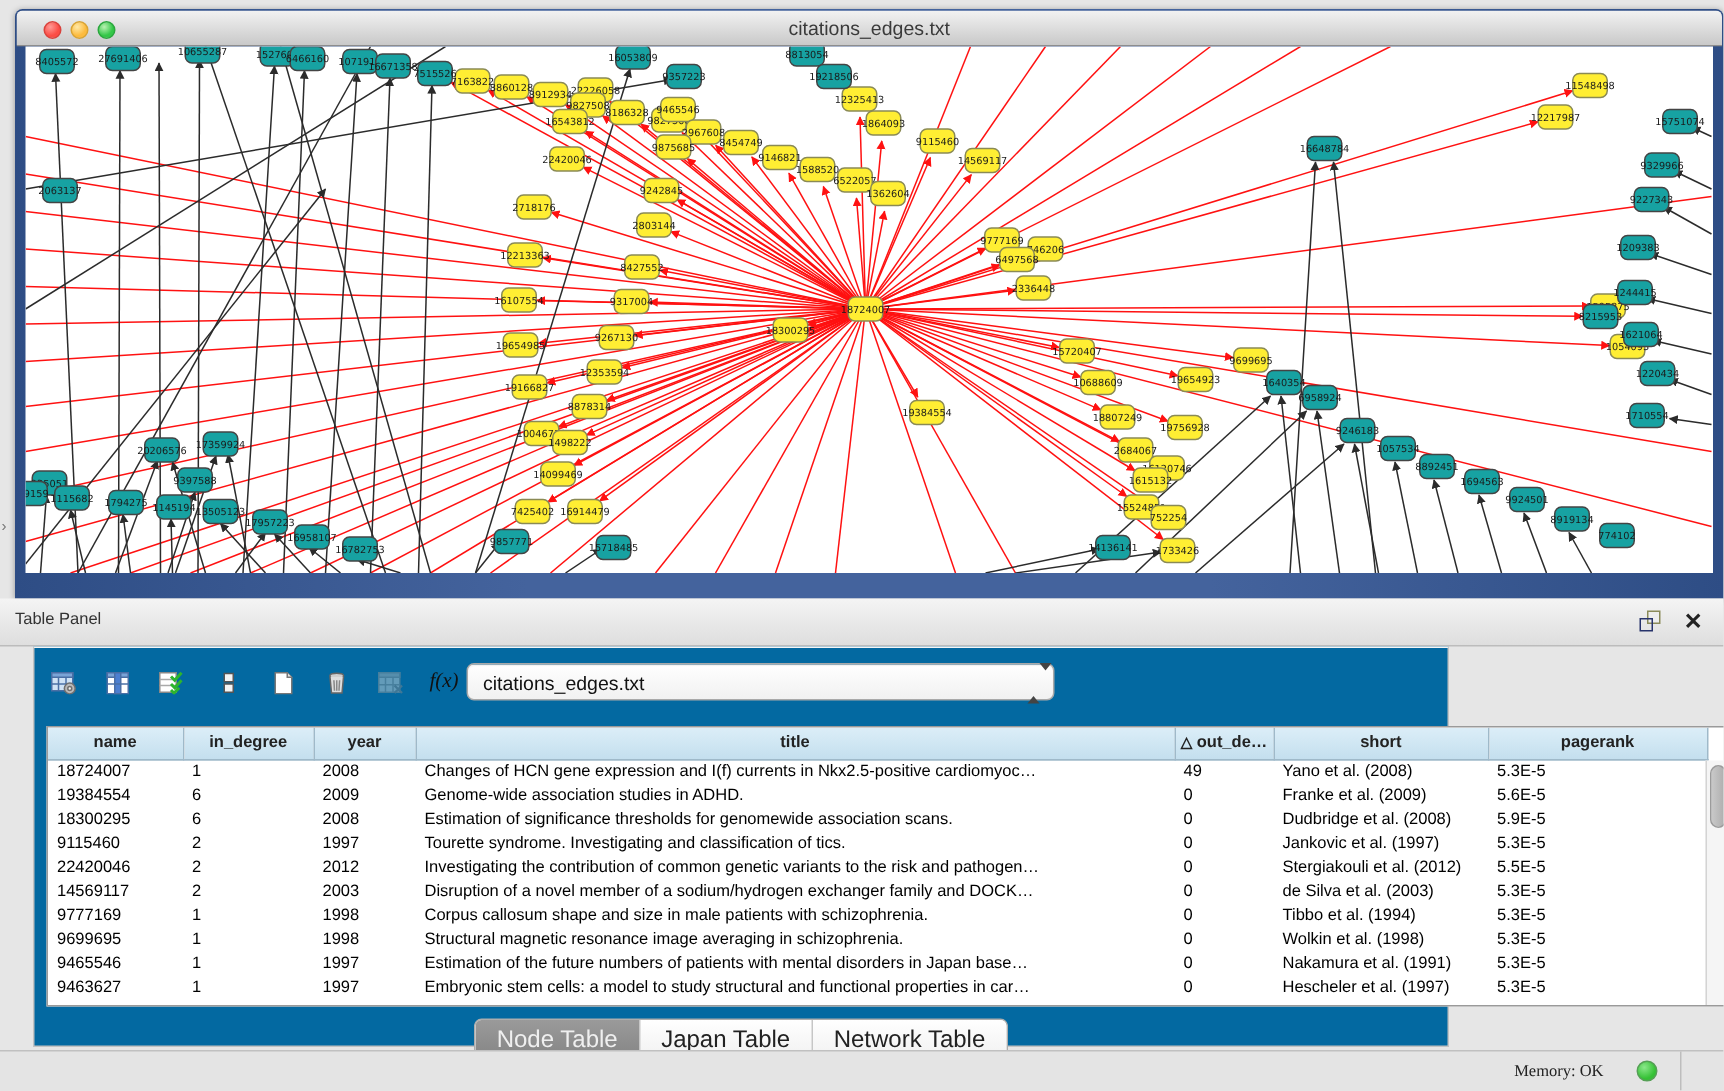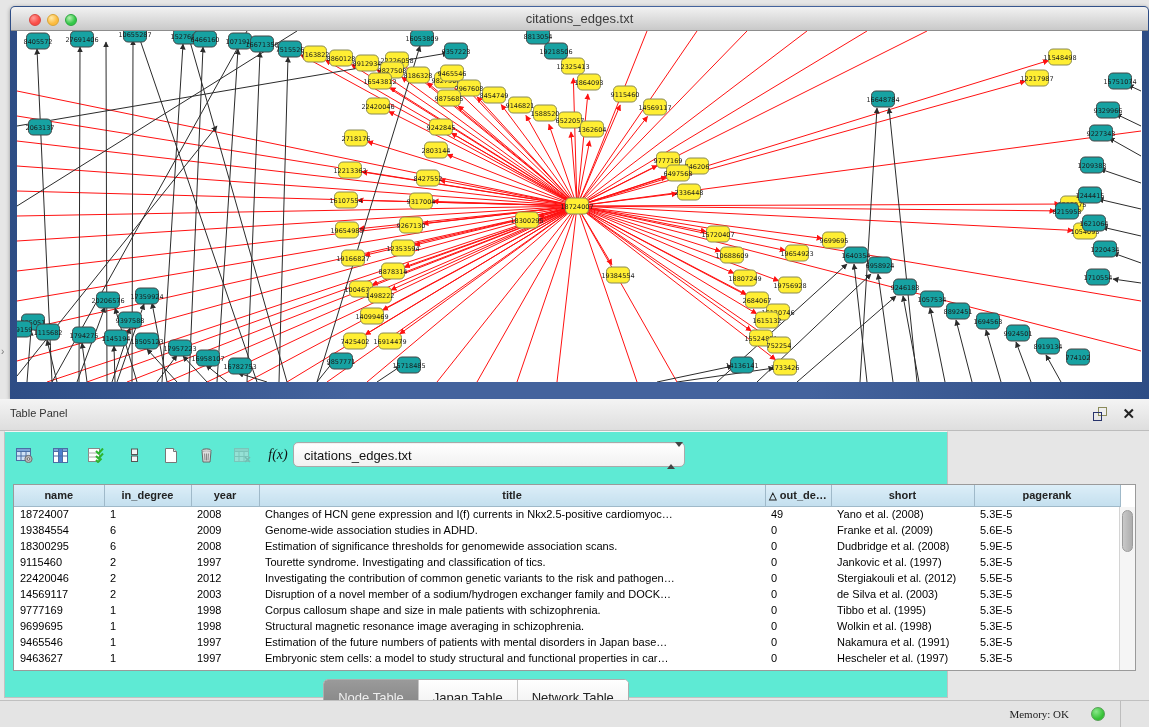--- a/index.html
+++ b/index.html
@@ -27,22 +27,22 @@
 
   
   .tp-header { position:absolute; left:0; top:399px; width:1149px; height:32px;
     background:linear-gradient(#f4f4f4,#dedede); border-bottom:1px solid #bcbcbc; }
   .tp-title { position:absolute; left:10px; top:8px; font-size:11px; color:#333; }
   .tp-float { position:absolute; right:40px; top:8px; width:16px; height:14px; }
   .tp-float .sq1 { position:absolute; left:5px; top:0; width:9px; height:9px; border:1.5px solid #8b8b5a; background:#eee;}
   .tp-float .sq2 { position:absolute; left:0; bottom:0; width:9px; height:9px; border:1.5px solid #27336b; }
   .tp-close { position:absolute; right:14px; top:6px; font-size:15px; font-weight:bold; color:#222; cursor:default;}
 
-  .tp-body { position:absolute; left:4px; top:431px; width:944px; height:267px;
-    background:#5eead4; border:1px solid #c2c2c2; border-top:1px solid #f5f5f5; }
+  .tp-body { position:absolute; left:22px; top:431px; width:944px; height:267px;
+    background:#0369a1; border:1px solid #c2c2c2; border-top:1px solid #f5f5f5; }
 
   .tp-toolbar { position:absolute; left:8px; top:8px; height:32px; width:1100px; }
   .tbtn { position:absolute; top:4px; width:22px; height:22px; display:flex; align-items:center; justify-content:center; }
   .fx { font-family:"Liberation Serif", serif; font-style:italic; font-size:14px; color:#111; }
   .combo { position:absolute; left:280px; top:2px; width:392px; height:25px; background:linear-gradient(#ffffff,#f1f1f1);
     border:1px solid #a9a9a9; border-radius:5px; box-shadow:inset 0 1px 1px rgba(0,0,0,.06); }
   .combo-text { position:absolute; left:10px; top:5px; font-size:13px; color:#111; }
   .combo-arrows { position:absolute; right:8px; top:4px; width:9px; }
   .combo-arrows .up { width:0; height:0; border-left:4px solid transparent; border-right:4px solid transparent; border-bottom:5px solid #444; margin-bottom:2px;}
   .combo-arrows .dn { width:0; height:0; border-left:4px solid transparent; border-right:4px solid transparent; border-top:5px solid #444;}
@@ -54,21 +54,21 @@
   table.data th:first-child { border-left:none; }
   table.data td { height:16px; padding:0 6px; border:none; white-space:nowrap; overflow:hidden; text-overflow:clip; }
   .sort-glyph { font-size:10px; margin-right:3px; }
   .tp-vscroll { position:absolute; right:0; top:22px; bottom:0; width:16px; background:#f5f5f5; border-left:1px solid #d4d4d4; }
   .tp-vscroll .thumb { position:absolute; left:2px; top:3px; width:11px; height:42px; border-radius:6px;
     background:linear-gradient(90deg,#c9c9c9,#adadad); border:1px solid #9b9b9b; }
 
   .tp-tabs { position:absolute; left:0; right:0; top:247px; height:24px; text-align:center; }
   .seg-group { display:inline-flex; border:1px solid #adadad; border-radius:5px; overflow:hidden; background:#fff;
     box-shadow:0 1px 0 rgba(255,255,255,.7); }
-  .seg { font-size:13px; padding:10px 14px 4px; color:#222; border-left:1px solid #c6c6c6; background:linear-gradient(#ffffff,#f0f0f0); }
+  .seg { font-size:16px; padding:5px 14px 4px; color:#222; border-left:1px solid #c6c6c6; background:linear-gradient(#ffffff,#f0f0f0); }
   .seg:first-child { border-left:none; }
   .seg.selected { background:linear-gradient(#9a9a9a,#848484); color:#efefef; }
 
   
   .status-bar { position:absolute; left:0; bottom:0; width:1149px; height:27px; background:#e4e4e4; border-top:1px solid #c0c0c0; }
   .mem-label { position:absolute; right:80px; top:7px; font-size:11px; color:#222;font-family:Liberation Serif, serif; }
   .mem-dot { position:absolute; right:44px; top:6px; width:14px; height:14px; border-radius:50%;
     background:radial-gradient(circle at 35% 30%, #8ae88a, #35c135 65%); border:1px solid #56a056; }
   .status-div { position:absolute; right:28px; top:0; bottom:0; width:1px; background:#bdbdbd; }
 
@@ -846,21 +846,21 @@
             <td>0</td>
             <td>de Silva et al. (2003)</td>
             <td>5.3E-5</td>
           </tr>
           <tr>
             <td>9777169</td>
             <td>1</td>
             <td>1998</td>
             <td>Corpus callosum shape and size in male patients with schizophrenia.</td>
             <td>0</td>
-            <td>Tibbo et al. (1995)</td>
+            <td>Tibbo et al. (1994)</td>
             <td>5.3E-5</td>
           </tr>
           <tr>
             <td>9699695</td>
             <td>1</td>
             <td>1998</td>
             <td>Structural magnetic resonance image averaging in schizophrenia.</td>
             <td>0</td>
             <td>Wolkin et al. (1998)</td>
             <td>5.3E-5</td>

